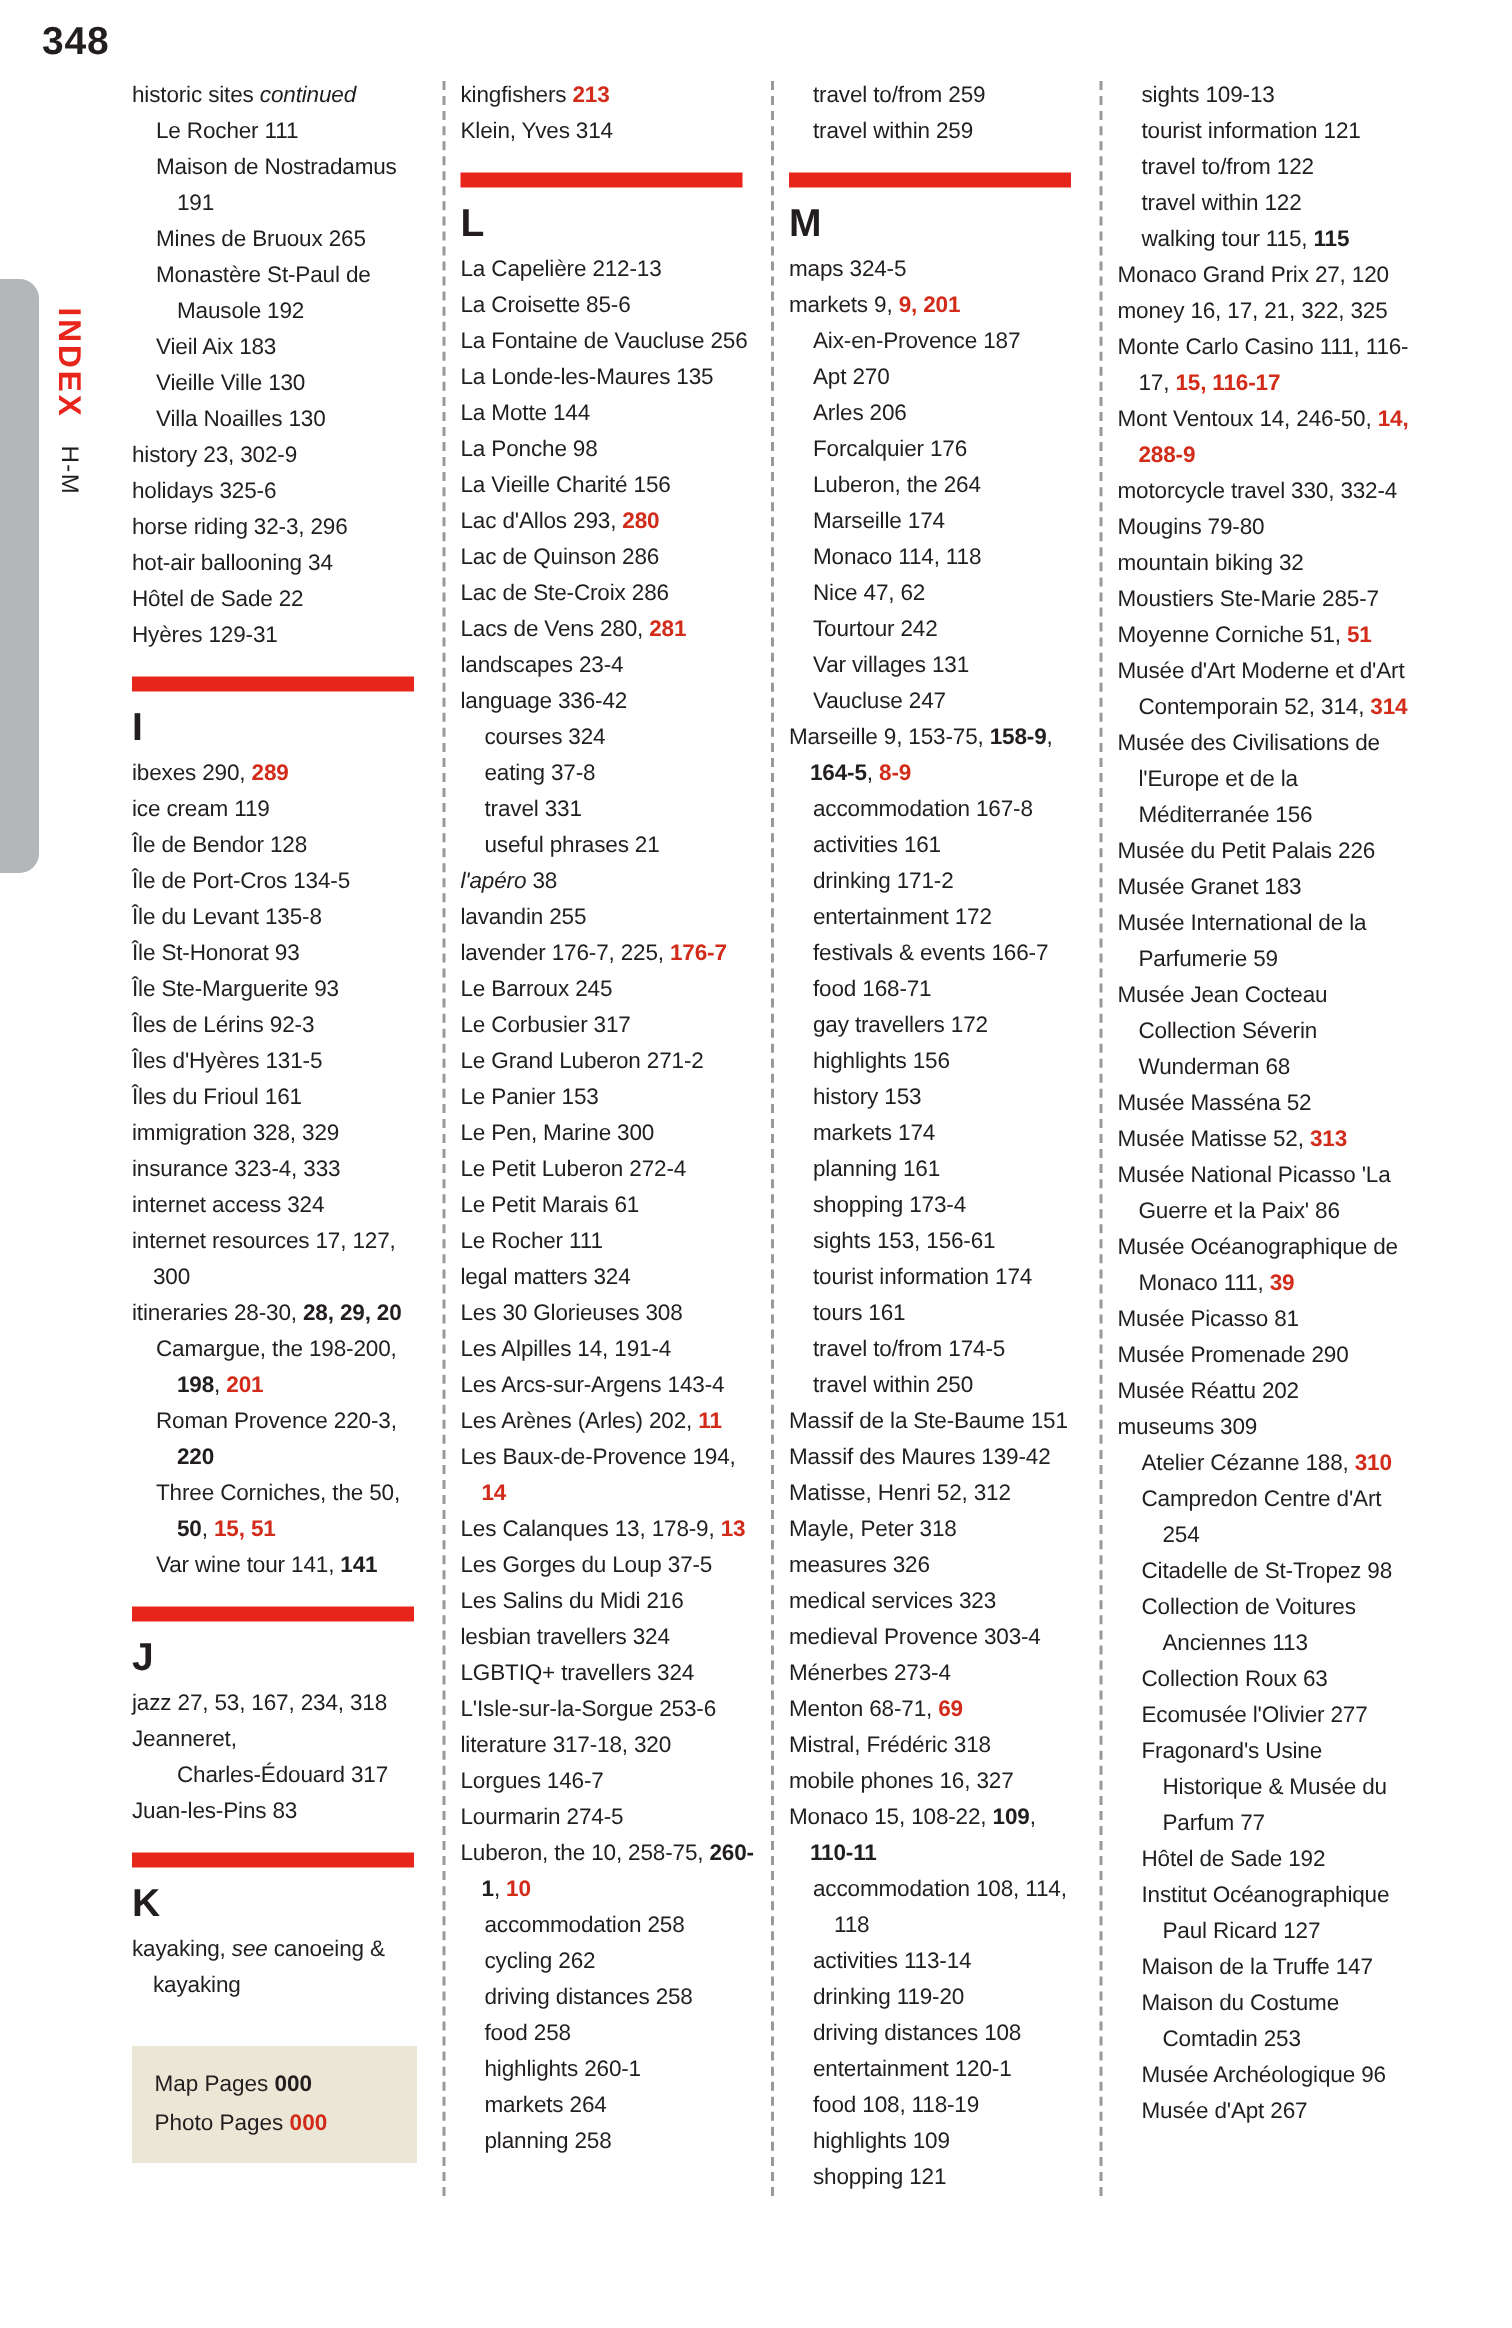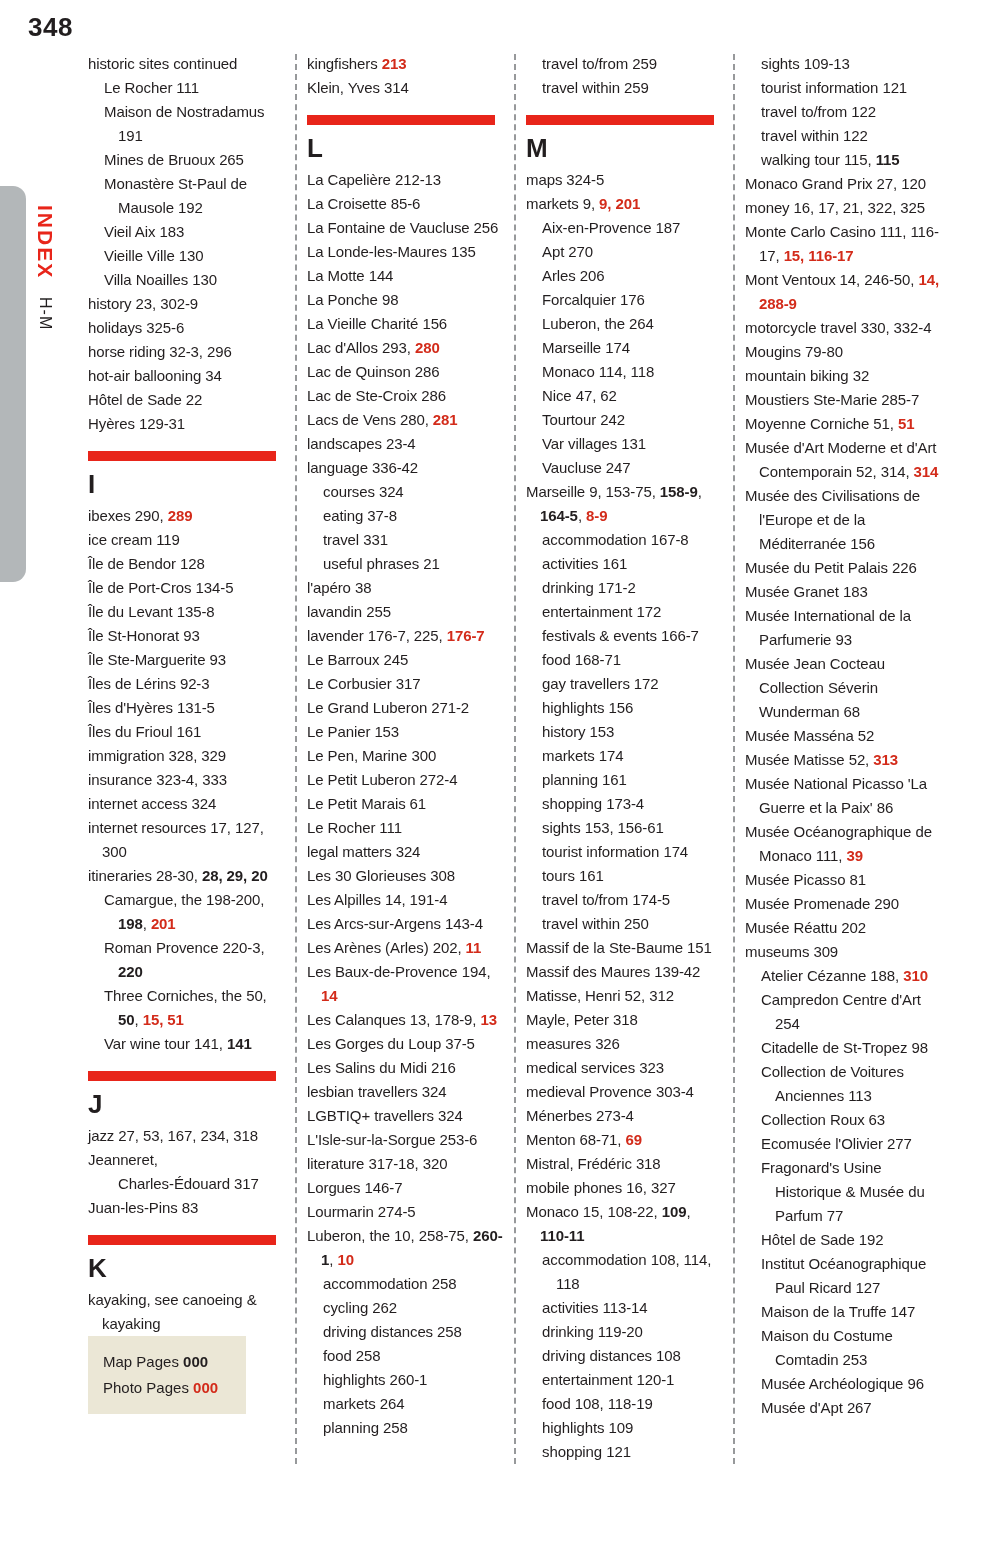--- a/index.html
+++ b/index.html
@@ -38,34 +38,34 @@
   .col { width:197px; flex:0 0 197px; }
   .sep {
     flex:0 0 0; border-left:2px dashed #97999b; margin:2px 10px 0 10px;
   }
   .entry {
     font-size:15px; line-height:24px; letter-spacing:-0.1px;
     padding-left:14px; text-indent:-14px;
   }
   .entry.lvl1 { padding-left:30px; }
   .entry.lvl2 { padding-left:44px; }
-  .it { }
+  .it { font-style:italic; }
   .bd { font-weight:bold; }
   .rb { font-weight:bold; color:var(--highlight, #d32b1a); }
   .bar {
     height:10px; width:188px;
     background:var(--accent, #e8251a);
     margin:15px 0 8px 0;
   }
   .letter {
     font-size:26px; line-height:30px; font-weight:bold;
     margin:0 0 5px 0;
   }
   .mapbox {
-    width:158px;
+    margin-top:28px; width:190px;
     background:var(--boxbg, #ebe7d6);
     padding:13px 15px;
   }
   .boxline { font-size:15px; line-height:26px; }
 </style>
 </head>
 <body>
 
 <div class="page-num">348</div>
 
@@ -255,21 +255,21 @@
       <p class="entry lvl0"><span>Mont Ventoux 14, 246-50, </span><span class="rb">14, 288-9</span></p>
       <p class="entry lvl0"><span>motorcycle travel 330, 332-4</span></p>
       <p class="entry lvl0"><span>Mougins 79-80</span></p>
       <p class="entry lvl0"><span>mountain biking 32</span></p>
       <p class="entry lvl0"><span>Moustiers Ste-Marie 285-7</span></p>
       <p class="entry lvl0"><span>Moyenne Corniche 51, </span><span class="rb">51</span></p>
       <p class="entry lvl0"><span>Musée d'Art Moderne et d'Art Contemporain 52, 314, </span><span class="rb">314</span></p>
       <p class="entry lvl0"><span>Musée des Civilisations de l'Europe et de la Méditerranée 156</span></p>
       <p class="entry lvl0"><span>Musée du Petit Palais 226</span></p>
       <p class="entry lvl0"><span>Musée Granet 183</span></p>
-      <p class="entry lvl0"><span>Musée International de la Parfumerie 93</span></p>
+      <p class="entry lvl0"><span>Musée International de la Parfumerie 59</span></p>
       <p class="entry lvl0"><span>Musée Jean Cocteau Collection Séverin Wunderman 68</span></p>
       <p class="entry lvl0"><span>Musée Masséna 52</span></p>
       <p class="entry lvl0"><span>Musée Matisse 52, </span><span class="rb">313</span></p>
       <p class="entry lvl0"><span>Musée National Picasso 'La Guerre et la Paix' 86</span></p>
       <p class="entry lvl0"><span>Musée Océanographique de Monaco 111, </span><span class="rb">39</span></p>
       <p class="entry lvl0"><span>Musée Picasso 81</span></p>
       <p class="entry lvl0"><span>Musée Promenade 290</span></p>
       <p class="entry lvl0"><span>Musée Réattu 202</span></p>
       <p class="entry lvl0"><span>museums 309</span></p>
       <p class="entry lvl1"><span>Atelier Cézanne 188, </span><span class="rb">310</span></p>

